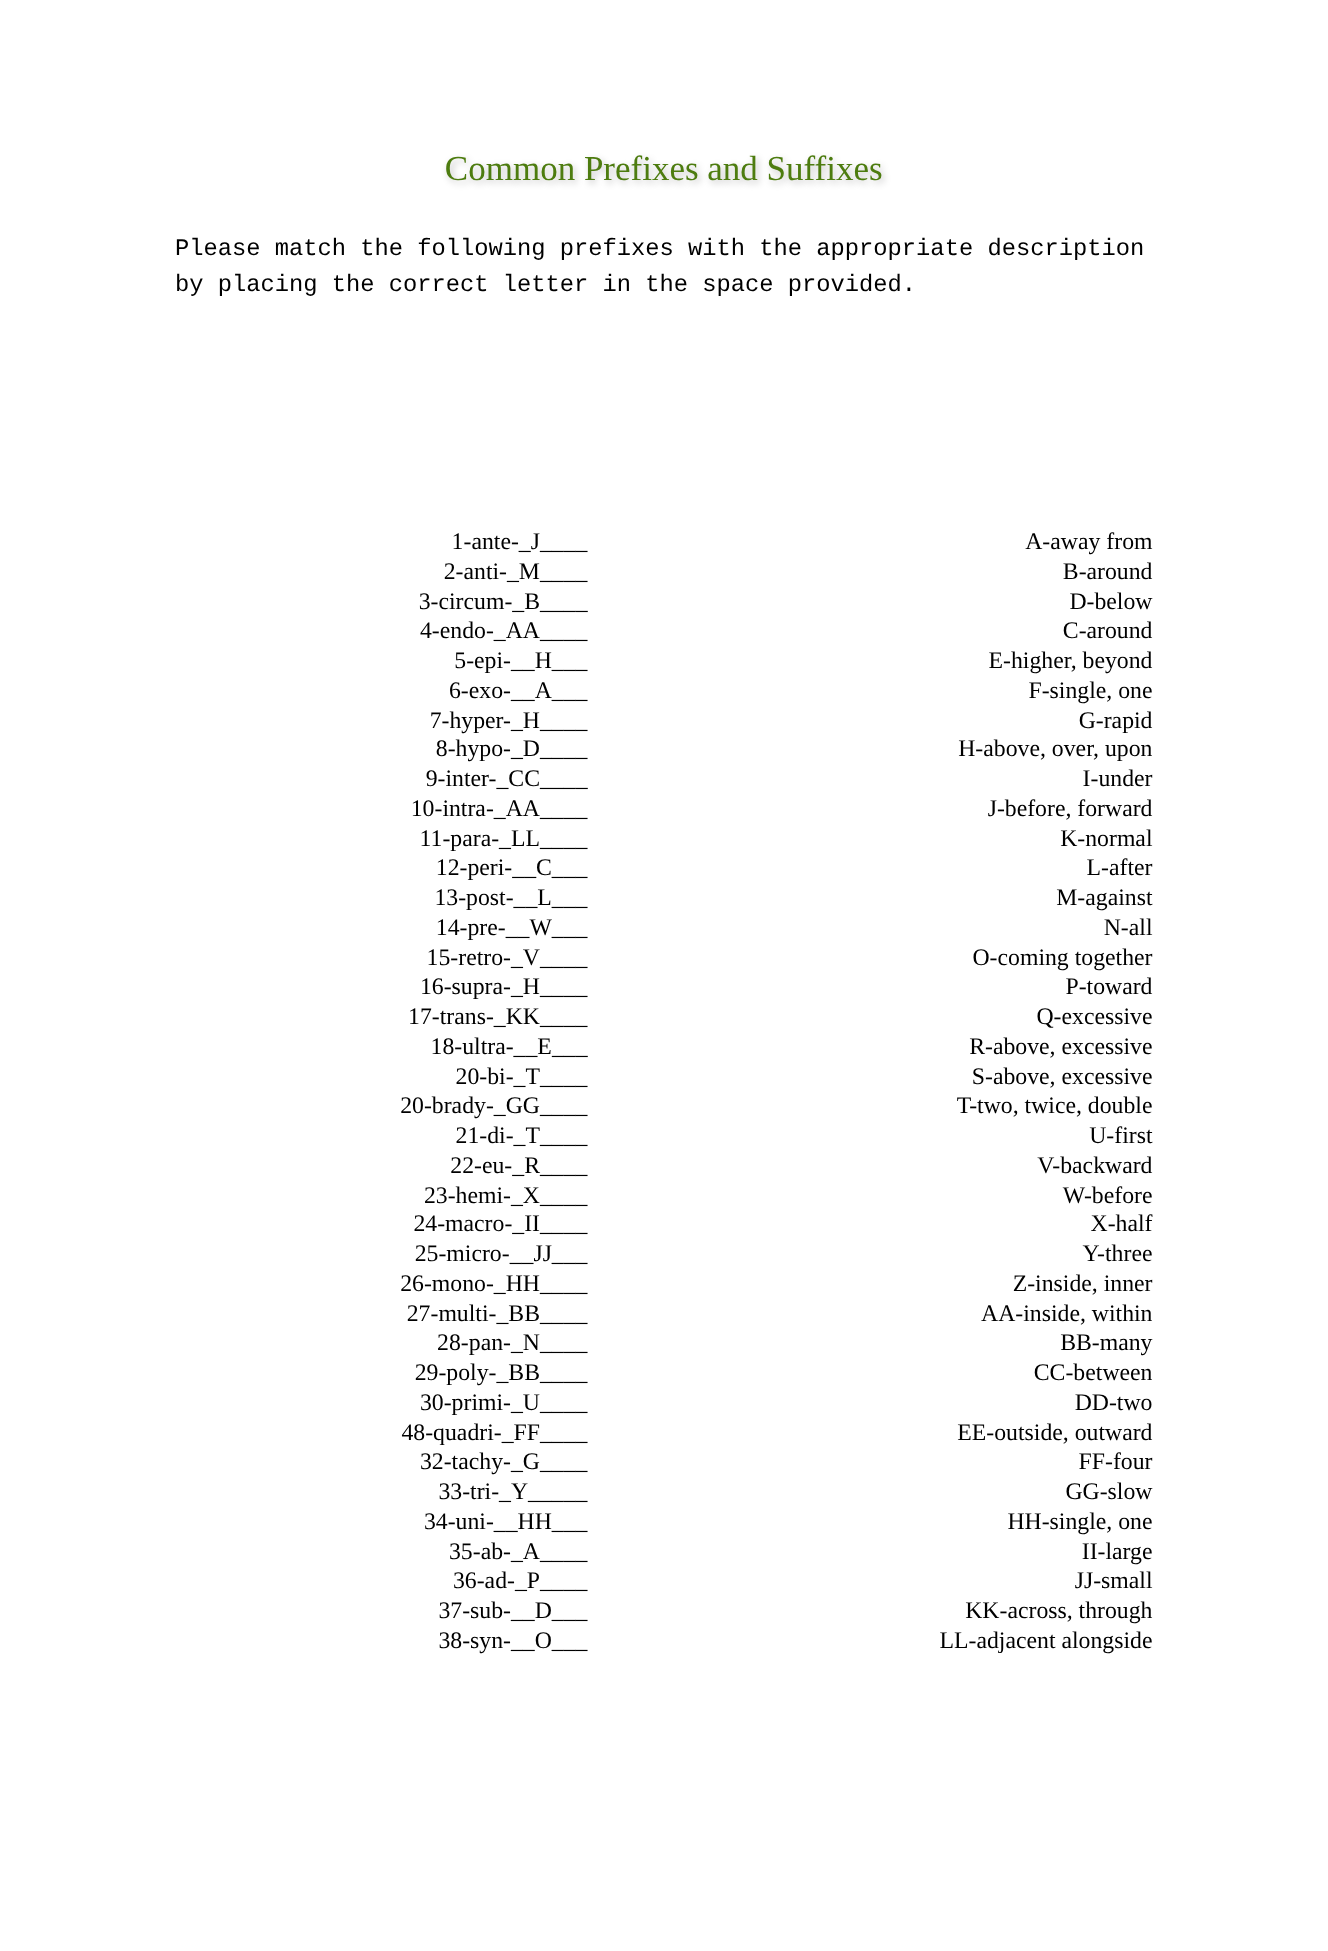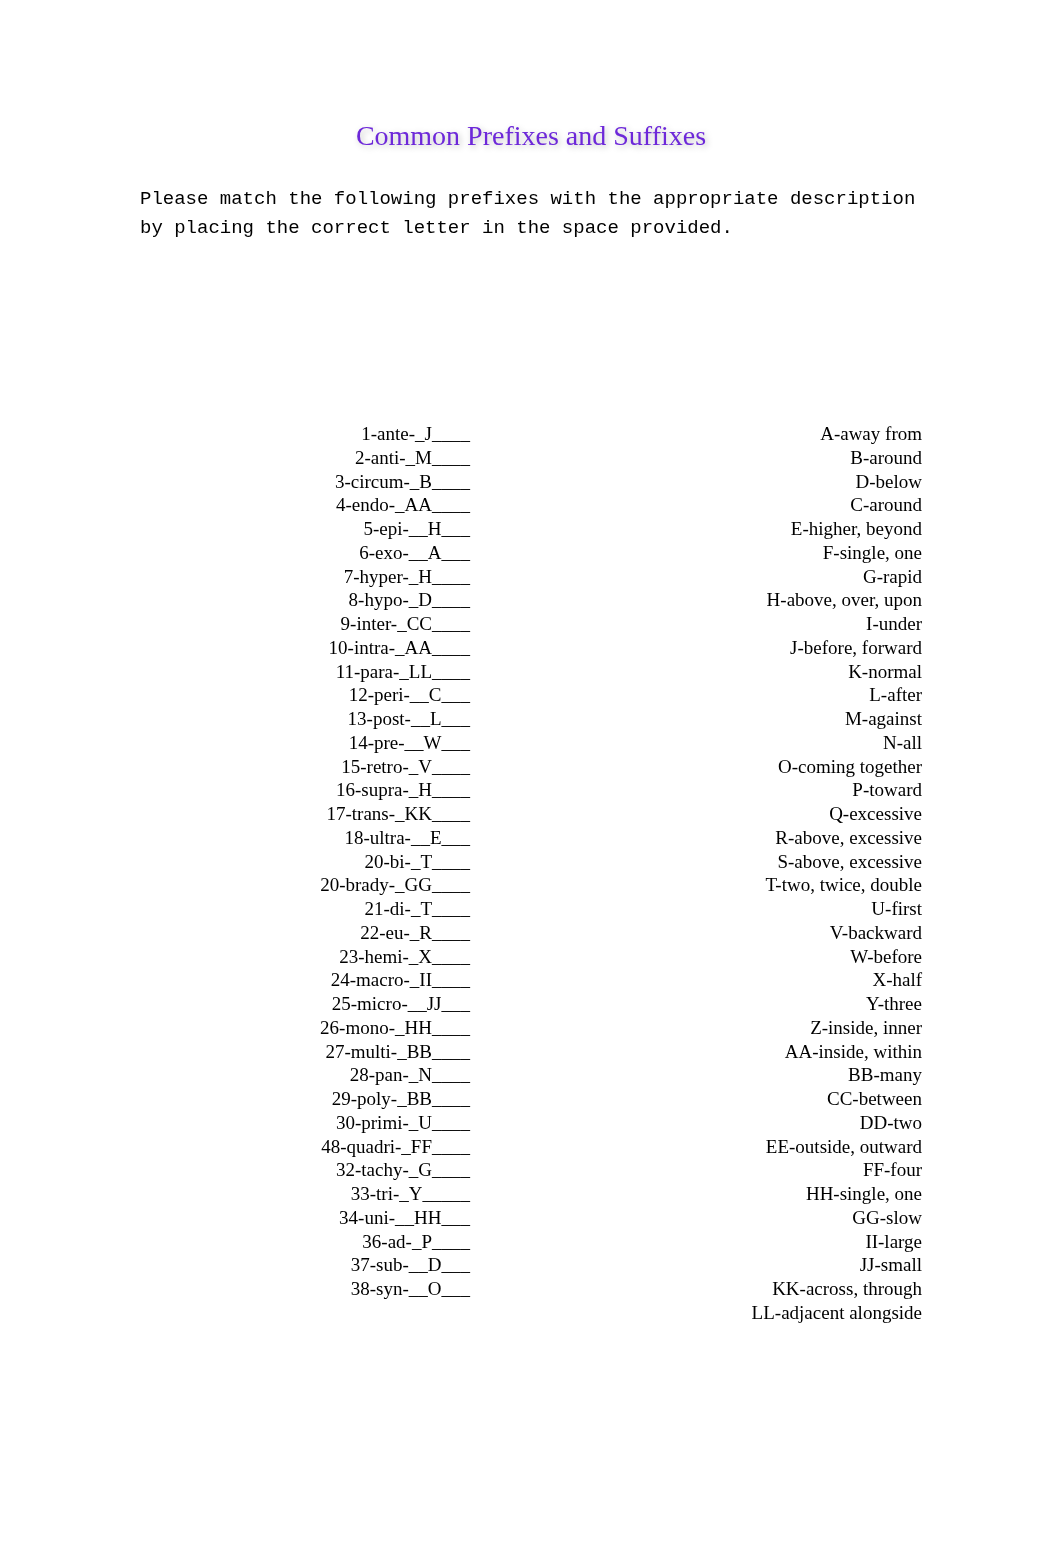--- a/index.html
+++ b/index.html
@@ -14,21 +14,21 @@
       font-family: "Times New Roman", Times, serif;
       padding: 118px 140px 0 140px;
       color: #000;
       font-size: 19px;
       line-height: 1.25;
       position: relative;
     }
     .title {
       text-align: center;
       font-size: 28px;
-      color: #6d28d9;
+      color: #4d7c0f;
       text-shadow: 2px 2px 6px rgba(0,0,0,0.25);
       margin-bottom: 32px;
     }
     .instructions {
       margin-bottom: 180px;
       line-height: 1.5;
       font-family: Liberation Mono, monospace;
     }
     .columns {
       display: flex;
@@ -84,20 +84,21 @@
       <div class="item">25-micro-__JJ___</div>
       <div class="item">26-mono-_HH____</div>
       <div class="item">27-multi-_BB____</div>
       <div class="item">28-pan-_N____</div>
       <div class="item">29-poly-_BB____</div>
       <div class="item">30-primi-_U____</div>
       <div class="item">48-quadri-_FF____</div>
       <div class="item">32-tachy-_G____</div>
       <div class="item">33-tri-_Y_____</div>
       <div class="item">34-uni-__HH___</div>
+      <div class="item">35-ab-_A____</div>
       <div class="item">36-ad-_P____</div>
       <div class="item">37-sub-__D___</div>
       <div class="item">38-syn-__O___</div>
     </div>
   <div class="col-right" id="col-right">
       <div class="item"> A-away from</div>
       <div class="item"> B-around</div>
       <div class="item"> D-below</div>
       <div class="item"> C-around</div>
       <div class="item"> E-higher, beyond</div>
@@ -121,20 +122,20 @@
       <div class="item"> W-before</div>
       <div class="item"> X-half</div>
       <div class="item"> Y-three</div>
       <div class="item"> Z-inside, inner</div>
       <div class="item"> AA-inside, within</div>
       <div class="item"> BB-many</div>
       <div class="item"> CC-between</div>
       <div class="item"> DD-two</div>
       <div class="item"> EE-outside, outward</div>
       <div class="item"> FF-four</div>
+      <div class="item"> GG-slow</div>
       <div class="item"> HH-single, one</div>
-      <div class="item"> GG-slow</div>
       <div class="item"> II-large</div>
       <div class="item"> JJ-small</div>
       <div class="item"> KK-across, through</div>
       <div class="item"> LL-adjacent alongside</div>
     </div>
 </div>
 
 </body></html>

